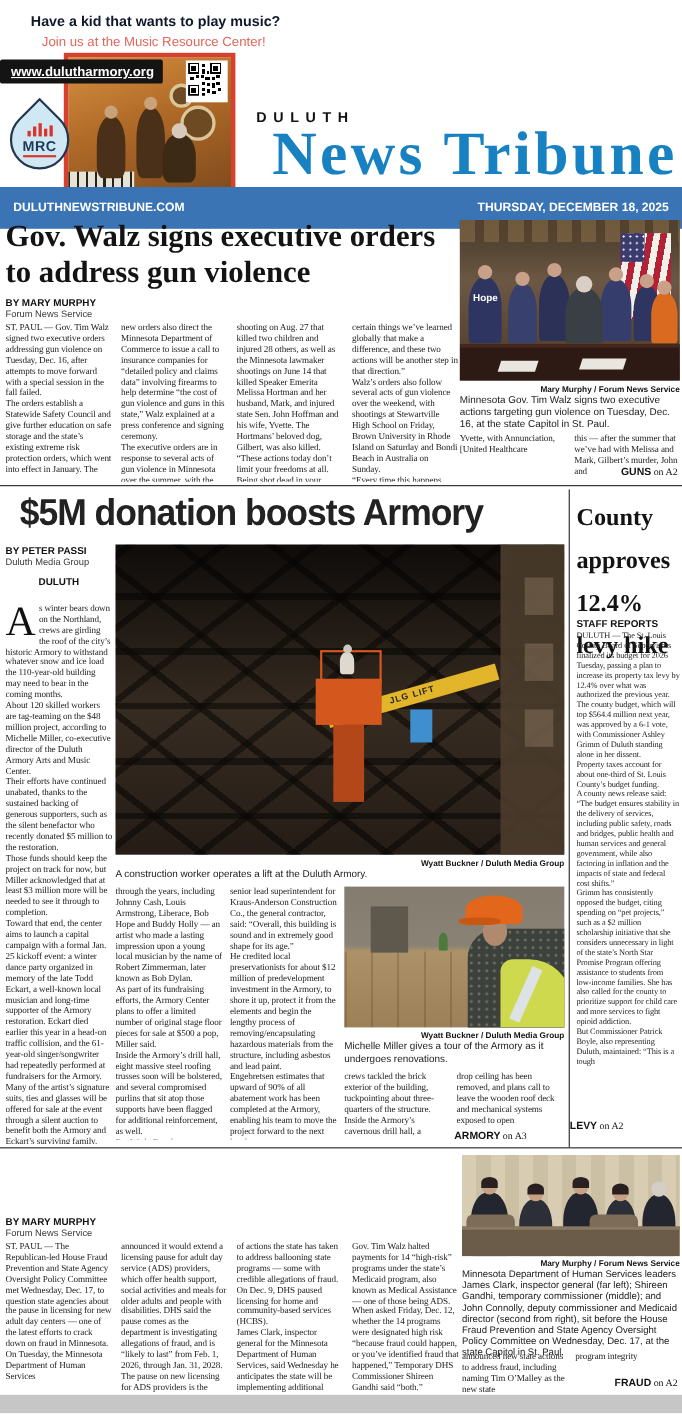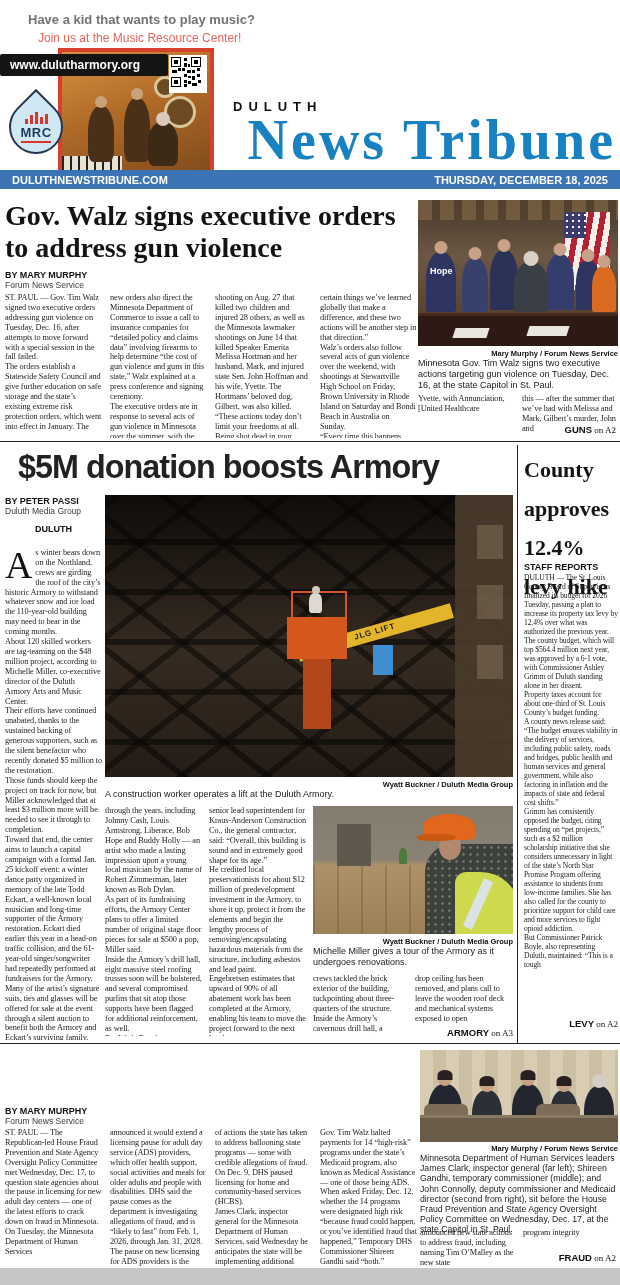--- a/index.html
+++ b/index.html
@@ -1,24 +1,24 @@
 <!DOCTYPE html>
 <html><head>
 <meta charset="utf-8">
 <style>
   html,body{margin:0;padding:0;background:#ffffff;}
   .page{position:relative;width:620px;height:1285px;background:#fff;overflow:hidden;
         font-family:"Liberation Serif",serif;color:#1a1a1a;}
   .abs{position:absolute;}
 
   
-  .ad-line1{font:bold 13px "Liberation Sans",sans-serif;color:#737373;}
+  .ad-line1{font:bold 13px "Liberation Sans",sans-serif;color:#0f172a;}
   .ad-line2{font:12px "Liberation Sans",sans-serif;color:#e2655c;}
   .url-bar{background:#141414;color:#fff;font:bold 12px "Liberation Sans",sans-serif;
-           padding:4px 28px 4px 10px;border-radius:2px;}
+           padding:4px 8px 4px 10px;border-radius:2px;text-decoration:underline;}
   .ad-photo{width:148px;height:126px;border:4px solid #d8402e;
             background:linear-gradient(160deg,#d79040 0%,#b06a28 45%,#7e4a1c 100%);overflow:hidden;}
   .qr{position:absolute;right:3px;top:3px;width:34px;height:34px;background:#fff;padding:2px;}
   .fig{position:absolute;background:#4a3018;border-radius:45% 45% 20% 20%;}
   .fig .head{position:absolute;top:-10px;left:50%;transform:translateX(-50%);
              width:12px;height:12px;border-radius:50%;background:#caa27a;}
   .keys{position:absolute;left:0;bottom:8px;width:60px;height:14px;background:#e8e2d2;
         background-image:repeating-linear-gradient(90deg,#222 0 2px,transparent 2px 8px);}
   .drum{position:absolute;border-radius:50%;border:3px solid #d9c79a;background:#6e4a22;}
   .pick-wrap{width:62px;height:70px;}
@@ -38,21 +38,21 @@
           display:flex;justify-content:space-between;align-items:center;padding:0 12px;}
 
   
   .headline{font-weight:bold;color:#131313;font-family:"Liberation Serif",serif;}
   .byline{font:bold 9px "Liberation Sans",sans-serif;color:#111;}
   .byline-org{font:8.5px "Liberation Sans",sans-serif;color:#3a3a3a;}
   .bodycol{font-size:8.3px;line-height:9.9px;white-space:pre-line;overflow:hidden;
            color:#1d1d1d;letter-spacing:-0.1px;}
   .credit{font:bold 7.5px "Liberation Sans",sans-serif;text-align:right;color:#111;}
   .caption{font:9px/10.8px "Liberation Sans",sans-serif;color:#1a1a1a;}
-  .jump{font:bold 9.5px "Liberation Sans",sans-serif;color:#111;text-align:right;}
+  .jump{font:bold 9.5px "Liberation Sans",sans-serif;color:#111;text-align:left;}
   .jump .rest{font:9px "Liberation Serif",serif;font-weight:normal;}
   .rule-h{background:#222;height:1px;}
   .rule-v{background:#222;width:1px;}
   .dateline{font:bold 9px "Liberation Sans",sans-serif;text-align:center;color:#111;}
   .dropcap{float:left;font:38px/30px "Liberation Serif",serif;padding:2px 3px 0 0;color:#111;}
 
   
   .photo{overflow:hidden;position:absolute;}
   .walz-scene{background:linear-gradient(180deg,#463728 0%,#6b5844 38%,#5a4433 75%,#33251c 100%);}
   .ceiling{position:absolute;top:0;left:0;right:0;height:20px;opacity:.8;
@@ -155,21 +155,21 @@
       </div>
       <div class="mrc-text">MRC</div>
       <div style="width:30px;height:2px;background:#d8352f;margin-top:1px;"></div>
     </div>
       </div>
   </div>
 
   <div class="abs kicker" style="left:233px;top:99px;">DULUTH</div>
   <div class="abs masthead" style="right:4px;top:112px;width:410px;">News Tribune</div>
 
-  <div class="abs topbar" style="left:0;top:170px;width:596px;height:19px;">
+  <div class="abs topbar" style="left:0;top:170px;width:596px;height:38px;">
     <span>DULUTHNEWSTRIBUNE.COM</span>
     <span>THURSDAY, DECEMBER 18, 2025</span>
   </div>
 
   <div class="abs headline" style="left:5px;top:200px;width:412px;font-size:28px;line-height:32px;">Gov. Walz signs executive orders to address gun violence</div>
 
   <div class="abs" style="left:5px;top:270px;">
     <div class="byline">BY MARY MURPHY</div>
     <div class="byline-org">Forum News Service</div>
   </div>

